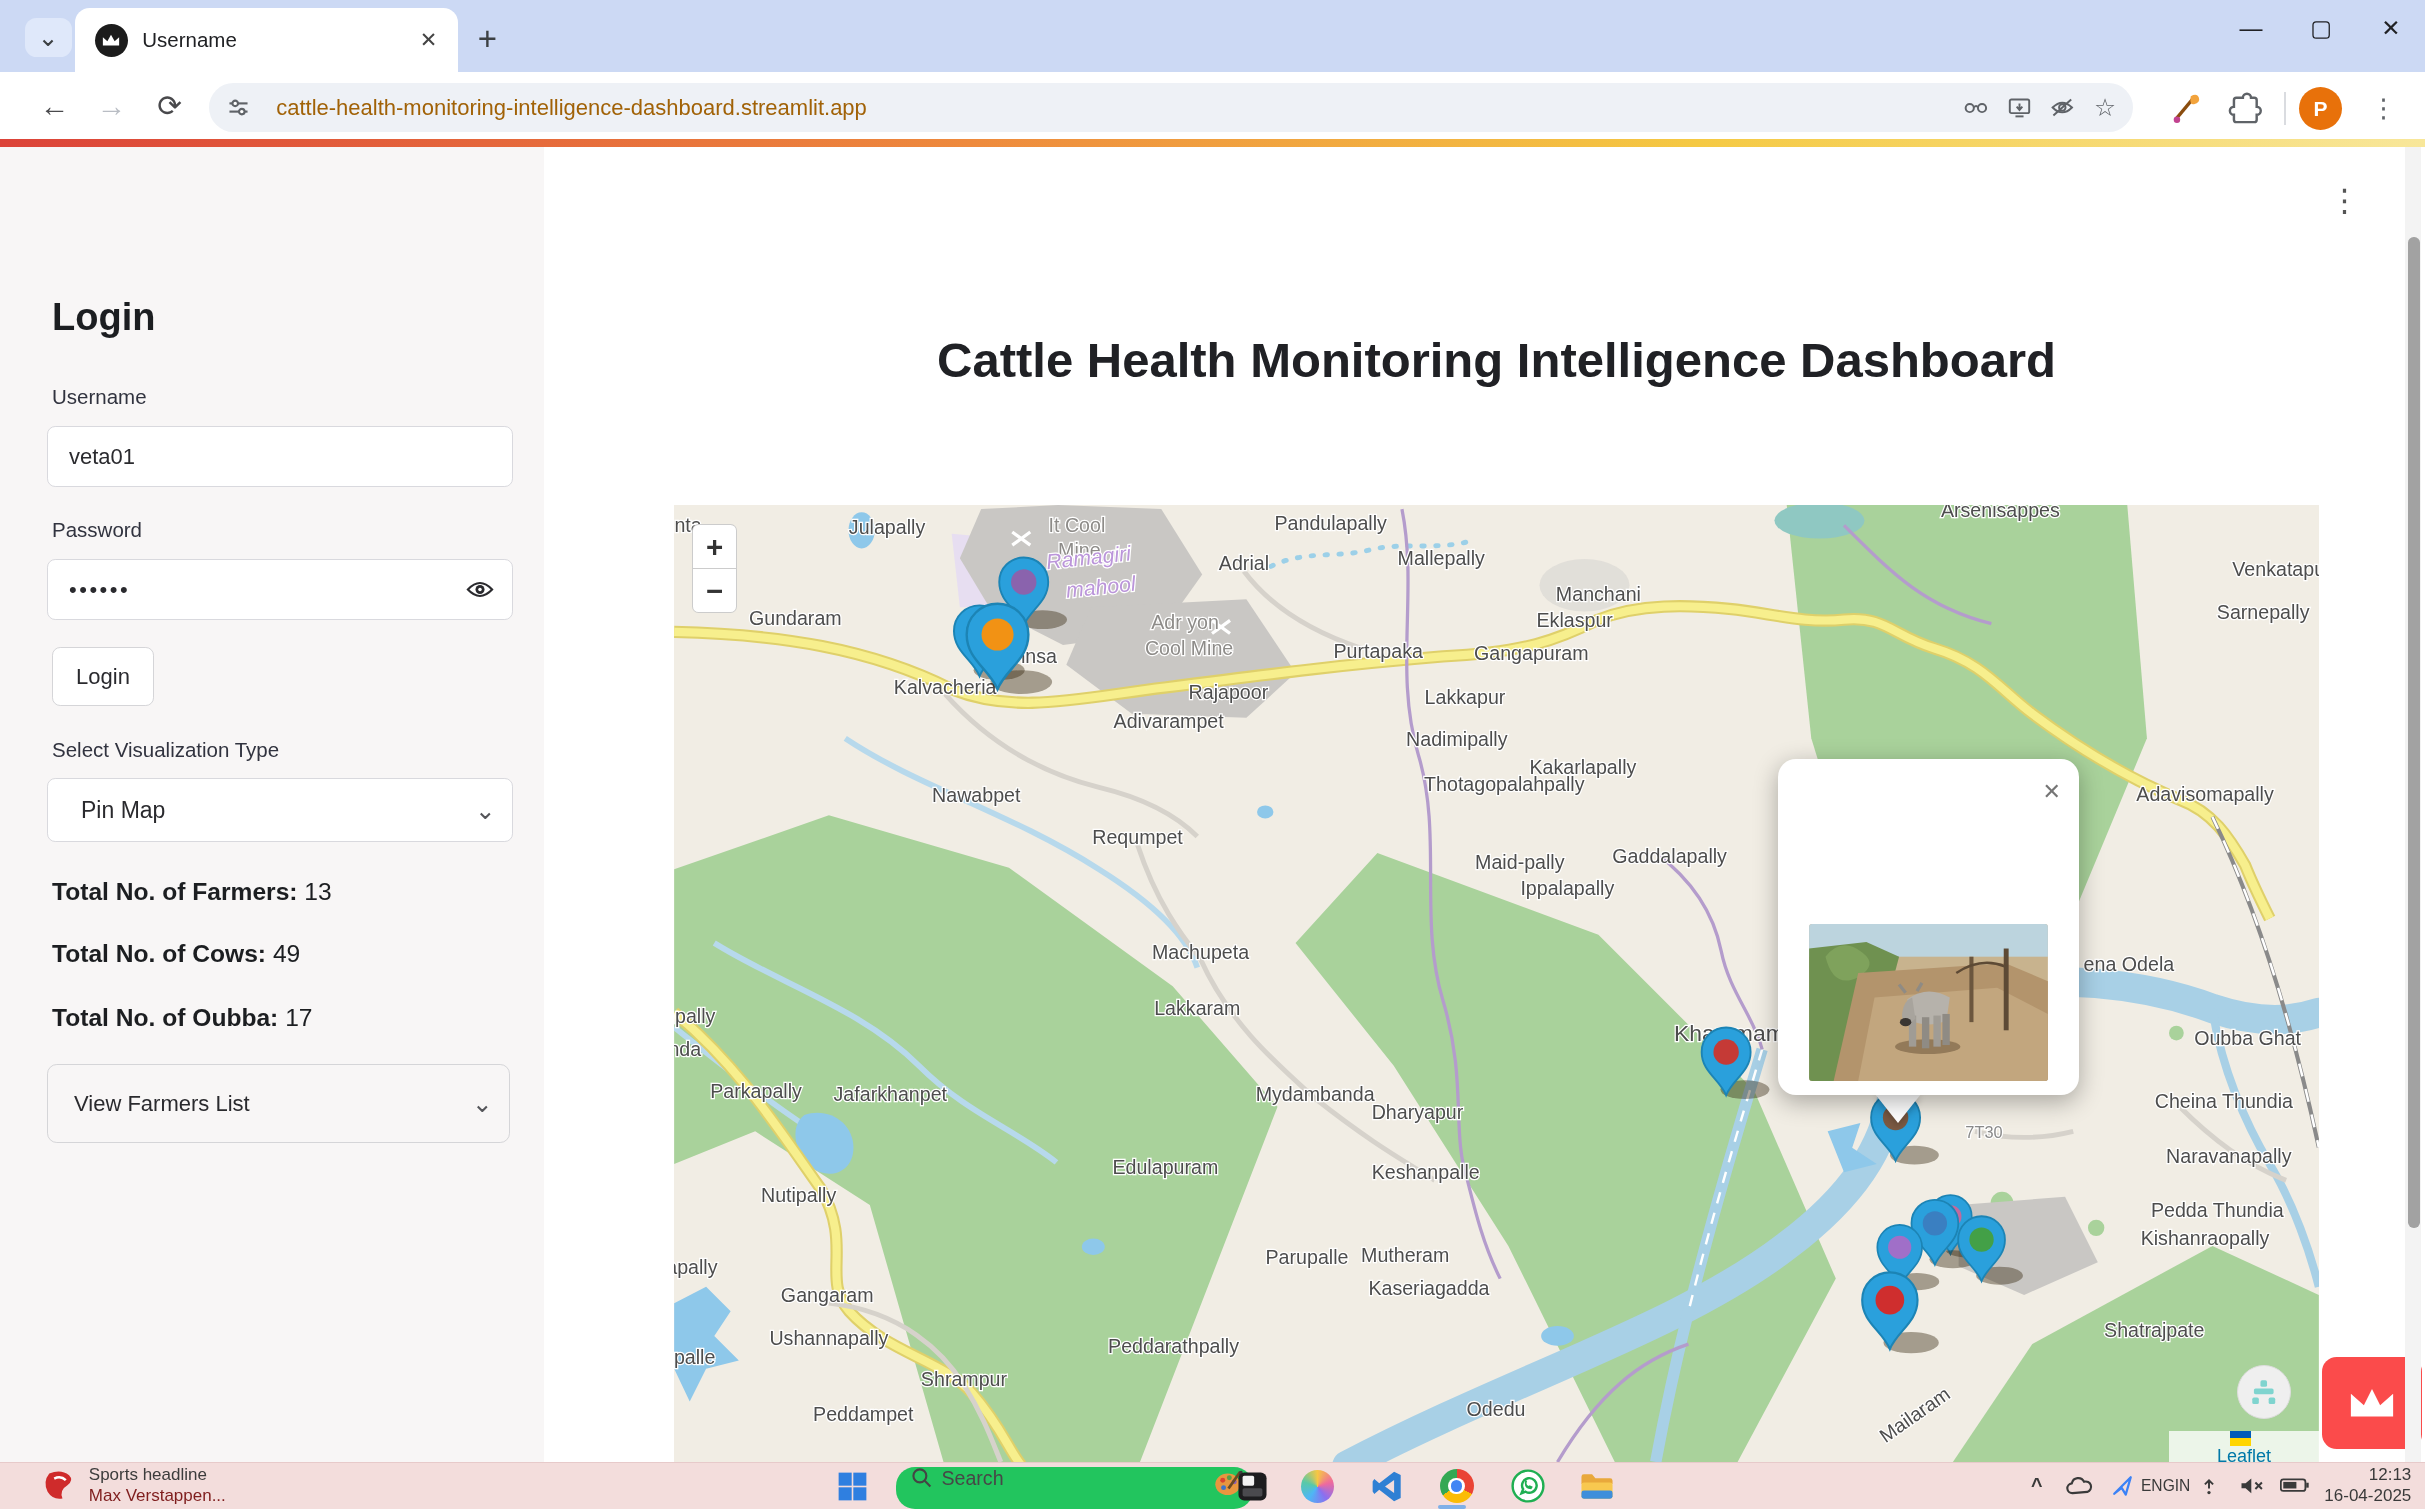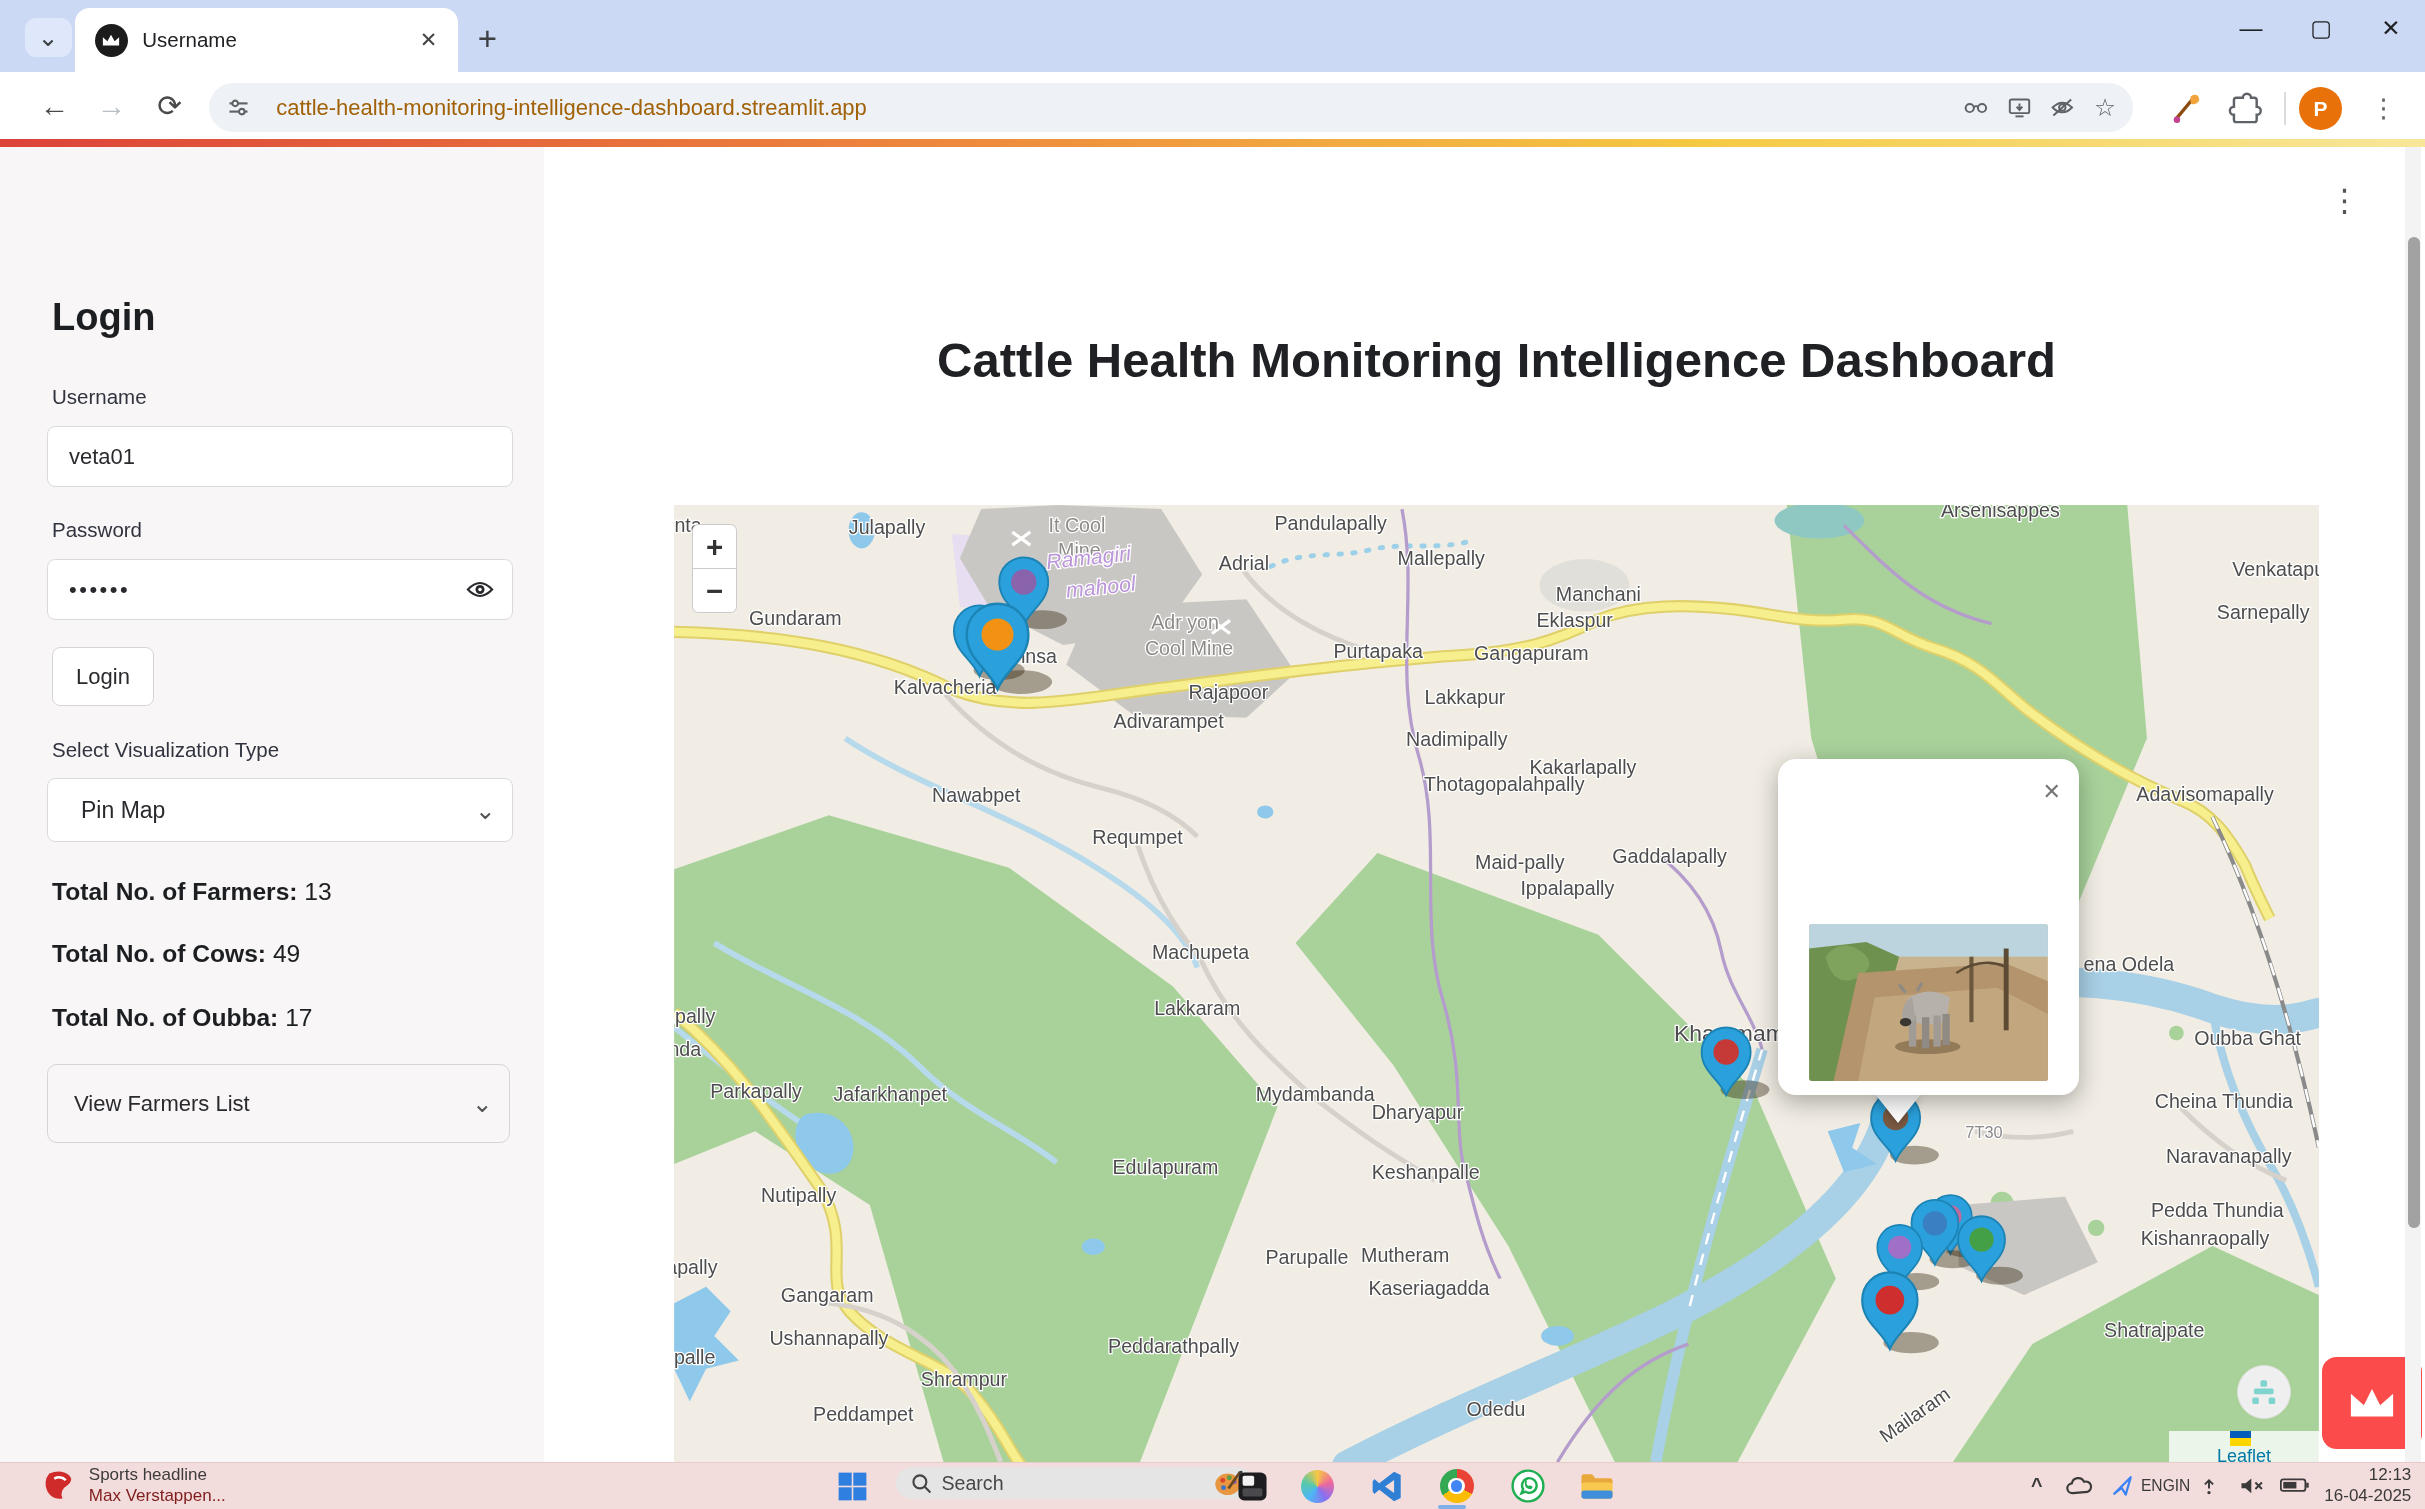--- a/index.html
+++ b/index.html
@@ -57,21 +57,21 @@
   .creator-badge{left:2237px;top:1365px;width:52px;height:52px;border-radius:50%;background:#efefef;border:0.8px solid #ddd;display:flex;align-items:center;justify-content:center;}
   .crown-badge{left:2322px;top:1357px;width:100px;height:92px;border-radius:14.7px;background:#fb4b4b;display:flex;align-items:center;justify-content:center;cursor:pointer;}
   
   .scrollbar{left:2405px;top:147px;width:16.4px;height:1315px;background:#f3f3f3;}
   .scrollthumb{left:2408px;top:237px;width:11.5px;height:991px;background:#a2a2a2;border-radius:5.7px;}
   
   .taskbar{left:0;top:1462px;width:2426px;height:47px;background:#f3dddc;border-top:0.8px solid #e7caca;display:block;}
   .widget{left:41px;top:1465px;display:flex;align-items:center;cursor:pointer;}
   .widget-lines{margin-left:9.8px;font-size:17px;color:#3c3c3c;line-height:20.5px;}
   .tb-ic{position:absolute;top:1467px;width:39px;height:38px;display:flex;align-items:center;justify-content:center;cursor:pointer;}
-  .searchpill{left:896px;top:1467px;width:357px;height:32px;background:#e5e5e5;border-radius:19px;display:flex;align-items:center;cursor:pointer;}
+  .searchpill{left:896px;top:1467px;width:357px;height:42px;background:#22c55e;border-radius:19px;display:flex;align-items:flex-start;cursor:pointer;}
   .searchpill span{font-size:19.6px;color:#474747;margin-left:9.8px;flex:1;}
   .tray{position:absolute;top:1462px;right:0;height:47px;display:flex;align-items:center;color:#3a3a3a;}
   .trayic{width:43px;height:38px;display:flex;align-items:center;justify-content:center;cursor:pointer;}
   .lang{font-size:15.6px;line-height:17px;text-align:center;cursor:pointer;}
   .clock{font-size:17px;line-height:20.5px;text-align:right;margin:0 14.7px 0 8.2px;cursor:pointer;}
   .chrome-underline{left:1438px;top:1505px;width:28px;height:4.1px;border-radius:2.5px;background:#7fb0e8;}
 </style>
 </head>
 <body>
 

